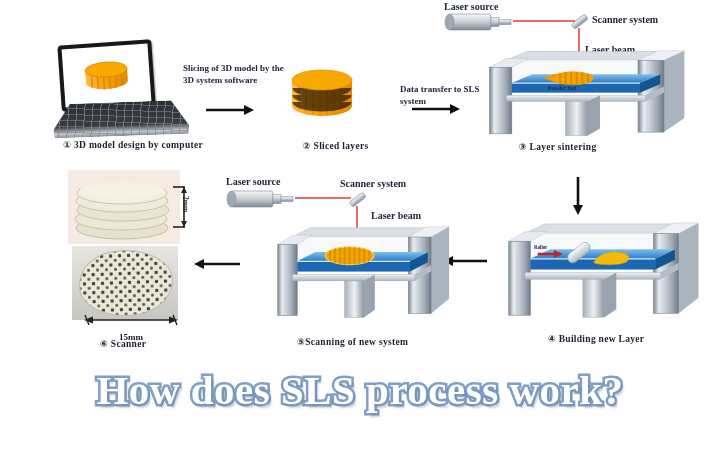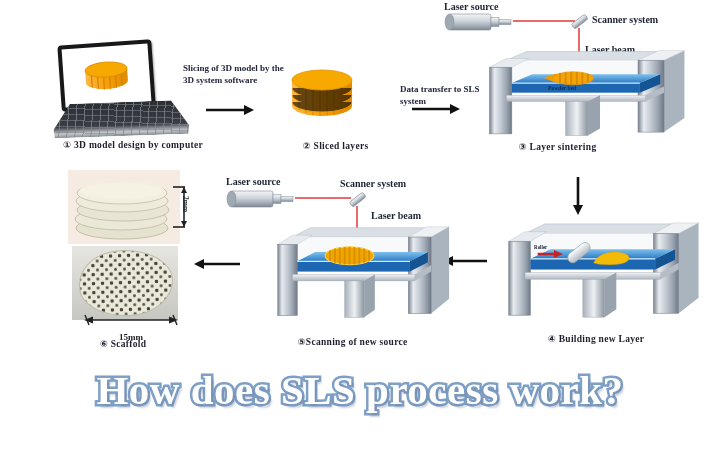--- a/index.html
+++ b/index.html
@@ -271,21 +271,21 @@
         <line x1="110" y1="24" x2="110" y2="44"></line>
           <line x1="116" y1="24" x2="116" y2="44"></line>
         <line x1="122" y1="24" x2="122" y2="44"></line>
           <line x1="128" y1="24" x2="128" y2="44"></line>
         <line x1="134" y1="24" x2="134" y2="44"></line>
           <line x1="140" y1="24" x2="140" y2="44"></line>
         <line x1="146" y1="24" x2="146" y2="44"></line>
       </g>
     </g>
   </svg>
-  <div class="cap" style="left:280px;top:336px;width:145px;">⑤Scanning of new source</div>
+  <div class="cap" style="left:280px;top:336px;width:145px;">⑤Scanning of new system</div>
 
   <svg class="abs" style="left:194px;top:258px" width="46" height="12">
     <polygon points="10,1 0,6 10,11" fill="#111"></polygon>
       <line x1="10" y1="6" x2="46" y2="6" stroke="#111" stroke-width="2.6"></line>
   </svg>
 
   <div class="photo-top">
     <svg width="112" height="74" viewBox="0 0 112 74">
       <ellipse cx="54" cy="58" rx="46" ry="11" fill="#e5e2d0" stroke="#c5bfa9" stroke-width="1"></ellipse>
       <ellipse cx="53" cy="49" rx="46" ry="11" fill="#ebe8d7" stroke="#c8c2ad" stroke-width="1"></ellipse>
@@ -308,17 +308,17 @@
     <div class="scaffold-blob"></div>
   </div>
   <svg class="abs" style="left:82px;top:314px" width="98" height="12">
     <line x1="3" y1="1" x2="7" y2="11" stroke="#222" stroke-width="1.4"></line>
     <line x1="91" y1="1" x2="95" y2="11" stroke="#222" stroke-width="1.4"></line>
     <line x1="4" y1="6" x2="94" y2="6" stroke="#222" stroke-width="1.6"></line>
     <polygon points="11,2.5 2,6 11,9.5" fill="#222"></polygon>
       <polygon points="87,2.5 96,6 87,9.5" fill="#222"></polygon>
   </svg>
   <div class="dim-lbl" style="left:88px;top:332px;width:86px;">15mm</div>
-  <div class="cap" style="left:78px;top:338px;width:90px;">⑥ Scaffold</div>
+  <div class="cap" style="left:78px;top:338px;width:90px;">⑥ Scanner</div>
 
   <div class="title">How does SLS process work?</div>
 
 </div>
 
 </body></html>

